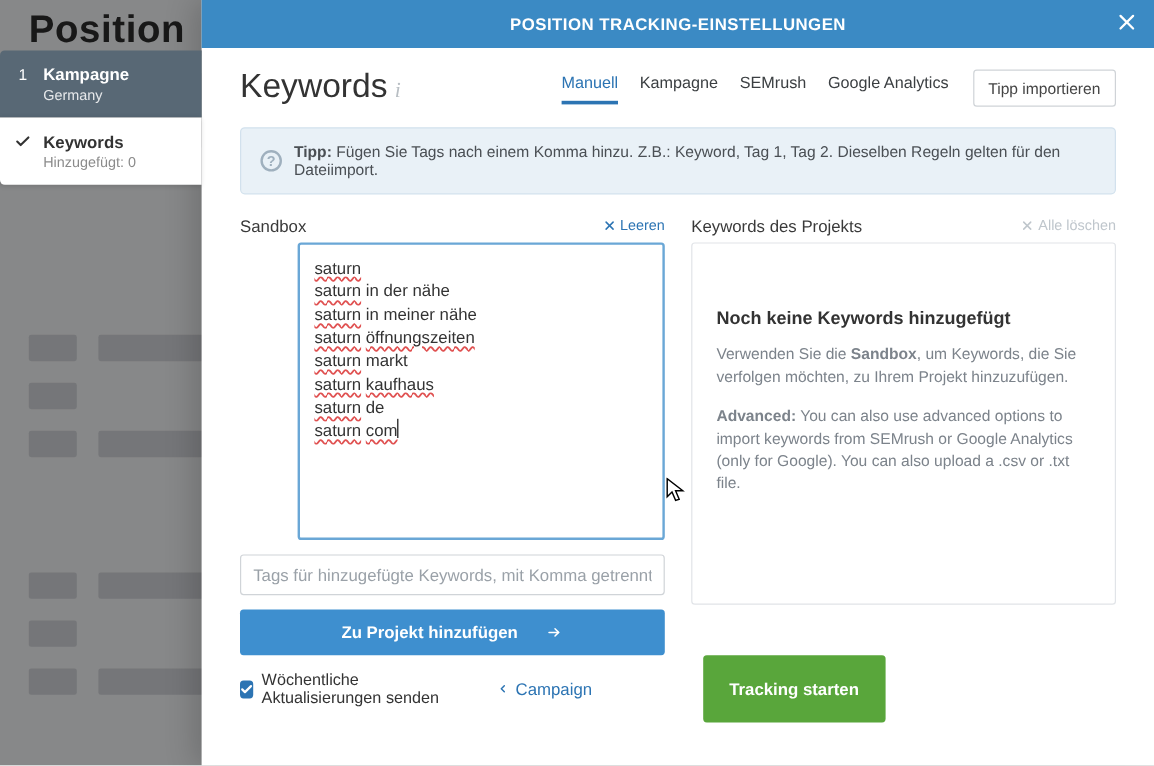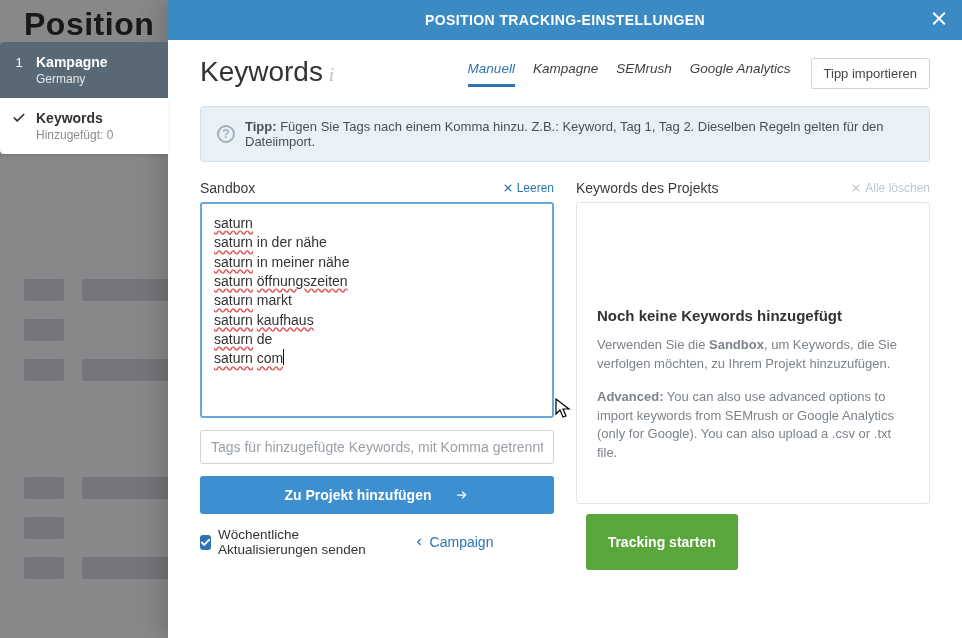--- a/index.html
+++ b/index.html
@@ -104,21 +104,20 @@
     .title-left h2 { font-size: 28px; font-weight: 400; color: #333; line-height: 1; }
     .info-i {
       font-style: italic; font-family: Georgia, serif;
       font-size: 18px; color: #b9bfc4; cursor: help;
       padding-bottom: 3px;
     }
     .tabs-and-btn { display: flex; align-items: center; gap: 20px; }
     .tabs {
       display: flex; gap: 18px;
       font-size: 13.5px;
-      font-style: italic;
     }
     .tab {
       color: #3b3f42;
       padding-bottom: 8px;
       cursor: pointer;
       border-bottom: 3px solid transparent;
     }
     .tab.active {
       color: #2c74b3;
       border-bottom-color: #2c74b3;
@@ -164,27 +163,28 @@
     .col-heading { font-size: 14px; color: #3a3a3a; }
     .hdr-action {
       font-size: 12px; color: #2c74b3; cursor: pointer;
       display: flex; gap: 4px; align-items: center;
     }
     .hdr-action.muted { color: #bfc6cc; cursor: default; }
 
     .sandbox-text {
       border: 2px solid #6aa7d6;
       border-radius: 3px;
-      height: 216px;
+      height: 248px;
       padding: 10px 12px;
       font-size: 14px; color: #333;
       line-height: 1.38;
       resize: none;
       outline: none;
       font-family: inherit;
+      margin-left: 48px;
     }
     .sandbox-text .kw-line {
       white-space: pre;
     }
     .sandbox-text u {
       text-decoration: underline wavy #e05252;
       text-underline-offset: 2px;
     }
     .caret {
       display: inline-block; width: 0;
@@ -213,21 +213,21 @@
       border-radius: 3px;
       cursor: pointer;
       display: flex; align-items: center; justify-content: center; gap: 22px;
     }
 
     
     .proj-box {
       border: 1px solid #e1e4e8;
       border-radius: 3px;
       height: 302px;
-      padding: 104px 20px 0 20px;
+      padding: 54px 20px 0 20px;
     }
     .proj-box h3 {
       font-size: 15px; color: #333; font-weight: 600;
       margin-bottom: 12px;
     }
     .proj-box p {
       font-size: 13px; color: #7c838b;
       line-height: 1.45;
     }
     .proj-box p + p { margin-top: 14px; }

